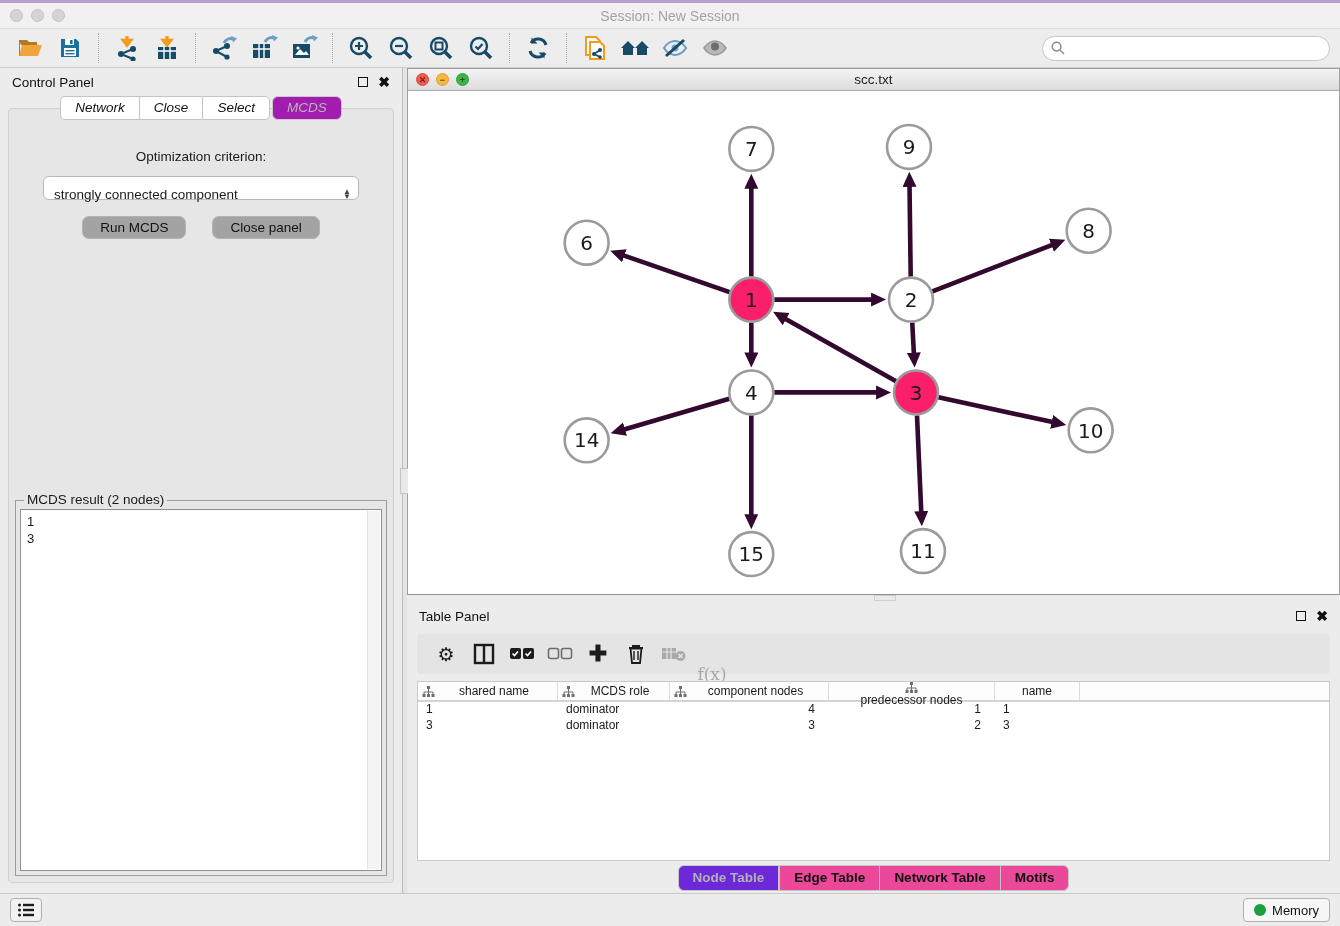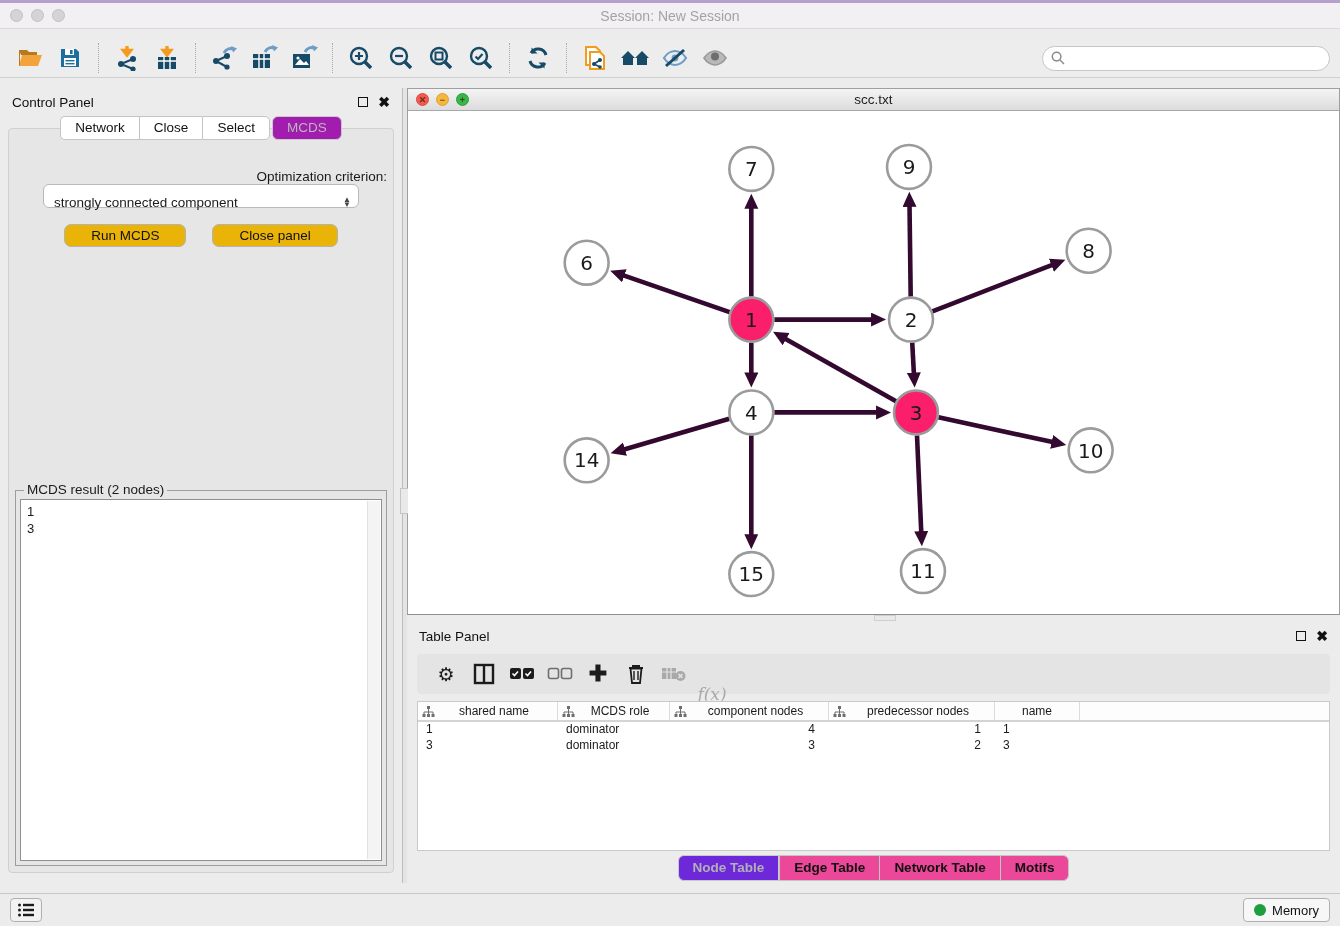--- a/index.html
+++ b/index.html
@@ -1,18 +1,18 @@
 <!DOCTYPE html>
 <html><head>
 <meta charset="utf-8">
 <style>
   * { margin:0; padding:0; box-sizing:border-box; }
   html,body { width:1340px; height:926px; overflow:hidden; }
   body { font-family:"Liberation Sans", sans-serif; background:#ececec; color:#1a1a1a; }
-  .app { width:1340px; height:926px; display:flex; flex-direction:column; border-top:3px solid #b79fcb; background:#ececec;gap:10px; }
+  .app { width:1340px; height:926px; display:flex; flex-direction:column; border-top:3px solid #b79fcb; background:#ececec; }
 
   
   .titlebar { height:26px; background:#f2f0f2; position:relative; display:flex; align-items:center; border-bottom:1px solid #d9d9d9; }
   .traffic { display:flex; gap:8px; margin-left:10px; }
   .tl { width:13px; height:13px; border-radius:50%; background:#d5d3d5; border:1px solid #c2c0c2; }
   .titlebar .title { position:absolute; left:0; right:0; text-align:center; color:#a5a2a5; font-size:14px; }
 
   
   .toolbar { height:39px; background:#eeedee; border-bottom:1px solid #cfcfcf; display:flex; align-items:center; padding:0 10px; }
   .tbtn { width:36px; height:32px; border:none; background:transparent; display:flex; align-items:center; justify-content:center; margin:0 2px; }
@@ -23,31 +23,31 @@
 
   
   .main { flex:1; display:flex; min-height:0; }
 
   
   .control-panel { width:402px; display:flex; flex-direction:column; background:#ececec; padding:0 0 10px 0; }
   .panel-header { height:28px; display:flex; align-items:center; padding:0 12px; font-size:13.5px; color:#111; }
   .ph-icons { margin-left:auto; display:flex; gap:10px; align-items:center; }
   .float-box { width:10px; height:10px; border:1.6px solid #111; display:inline-block; }
   .close-x { font-size:14px; font-weight:bold; color:#111; line-height:10px; }
-  .cp-tabs { display:flex; justify-content:center; align-items:flex-end; height:24px; position:relative; z-index:2; }
+  .cp-tabs { display:flex; justify-content:center; align-items:flex-end; height:24px; position:relative; z-index:2;font-style:italic; }
   .cptab { font-size:13.5px; padding:3px 14px 4px; background:#fff; border:1px solid #c4c4c4; border-right:none; color:#111; }
   .cptab:first-child { border-radius:5px 0 0 5px; }
   .cptab.prelast { border-right:1px solid #c4c4c4; border-radius:0 5px 5px 0; }
   .cptab.sel { background:#a21caf; color:#b9b8b9; border:1px solid #cacaca; border-radius:6px; margin-left:2px; }
   .cp-body { flex:1; margin:-12px 8px 0 8px; border:1px solid #d0d0d0; border-radius:4px; background:#e7e6e7; padding:40px 6px 6px 6px; display:flex; flex-direction:column; }
-  .opt-label { text-align:right; font-size:13.5px; }
+  .opt-label { text-align:center; font-size:13.5px; margin-bottom:12px; }
   .cp-select { margin:0 28px; height:24px; background:#fff; border:1px solid #b9b9b9; border-radius:6px; display:flex; align-items:center; padding:12px 4px 0 10px; font-size:13.5px; }
   .cp-select .stepper { margin-left:auto; display:flex; flex-direction:column; align-items:center; line-height:5px; font-size:8px; color:#444; padding:0 3px; }
   .btn-row { display:flex; justify-content:center; gap:26px; margin-top:16px; }
-  .pbtn { font-size:13.5px; background:#eab308; border:1px solid #b3b3b3; border-radius:7px; padding:3px 26px; color:#111; }
+  .pbtn { font-size:13.5px; background:#a3a3a3; border:1px solid #b3b3b3; border-radius:7px; padding:3px 17px; color:#111; }
   .result-box { margin-top:auto; border:1px solid #9d9d9d; background:#e7e6e7; position:relative; padding:8px 4px 4px 4px; height:376px; }
   .result-legend { position:absolute; top:-9px; left:8px; background:#e7e6e7; padding:0 3px; font-size:13.5px; }
   .result-inner { background:#fff; border:1px solid #8f8f8f; height:100%; position:relative; font-size:13px; padding:3px 0 0 6px; line-height:17px; }
   .result-scroll { position:absolute; top:1px; right:1px; bottom:1px; width:13px; background:#f4f4f4; border-left:1px solid #e2e2e2; }
 
   
   .v-divider { width:5px; background:#e4e4e4; border-left:1px solid #bdbdbd; position:relative; }
   .v-divider .grip { position:absolute; top:400px; left:-3px; width:9px; height:26px; background:#e9e9e9; border:1px solid #c4c4c4; }
   .h-divider { height:7px; background:#ececec; position:relative; }
   .h-divider .grip { position:absolute; left:50%; top:0; width:22px; height:6px; background:#e9e9e9; border:1px solid #cfcfcf; }
@@ -65,21 +65,21 @@
   .net-canvas { flex:1; background:#fff; position:relative; }
   .net-canvas svg { position:absolute; inset:0; }
 
   
   .table-panel { flex:1; background:#ececec; display:flex; flex-direction:column; min-height:0; }
   .tp-toolbar { margin:4px 10px 0 10px; height:40px; background:#e5e4e5; border-radius:4px; display:flex; align-items:center; padding:0 12px; gap:4px; }
   .tpbtn { width:34px; height:30px; border:none; background:transparent; display:flex; align-items:center; justify-content:center; color:#1c1c1c; }
   .tpbtn.disabled { color:#a9a9a9; }
   .gear-glyph { font-size:19px; }
   .plus-glyph { font-size:22px; font-weight:bold; }
-  .fx-glyph { font-family:"DejaVu Serif", serif; font-style:italic; font-size:17px; color:#a9a9a9;margin-top:39px; }
+  .fx-glyph { font-family:"DejaVu Serif", serif; font-size:17px; color:#a9a9a9;margin-top:39px; }
   .tp-table { margin:7px 10px 0 10px; background:#fff; border:1px solid #c9c9c9; flex:1; min-height:0; overflow:hidden; }
   .tp-header { display:flex; height:20px; background:#fdfdfd; border-bottom:2px solid #d4d4d4; }
   .tp-hcell { display:flex; align-items:center; border-right:1px solid #dcdcdc; font-size:12px; padding:0 4px; }
   .tp-hcell .hlabel { flex:1; text-align:center; }
   .tp-hcell svg { flex:0 0 auto; }
   .tp-row { display:flex; height:16px; font-size:12px; }
   .tp-cell { padding:0 8px; white-space:nowrap; overflow:hidden; }
   .tp-cell.right { text-align:right; padding-right:14px; }
   .tp-tabs { display:flex; justify-content:center; align-items:center; height:30px; margin-top:2px; }
   .tptab { font-size:13.5px; font-weight:bold; padding:4px 14px 5px; background:#ec4899; border:1px solid #c4c4c4; border-right:none; color:#111; }
@@ -457,21 +457,21 @@
               <div class="tp-hcell" style="width: 159px;">
                 <svg width="13" height="11" viewBox="0 0 13 11">
                   <rect x="5" y="0" width="3" height="3" fill="#6e6e6e"></rect>
                   <path d="M6.5 3v3M2 6h9M2 6v2M6.5 6v2M11 6v2" stroke="#6e6e6e" stroke-width="1"></path>
                   <rect x="0.5" y="8" width="3" height="3" fill="#6e6e6e"></rect>
                   <rect x="5" y="8" width="3" height="3" fill="#6e6e6e"></rect>
                   <rect x="9.5" y="8" width="3" height="3" fill="#6e6e6e"></rect>
                 </svg>
                 <span class="hlabel">component nodes</span>
               </div>
-              <div class="tp-hcell" style="width: 166px;">
+              <div class="tp-hcell" style="width: 166px; flex-direction: column;">
                 <svg width="13" height="11" viewBox="0 0 13 11">
                   <rect x="5" y="0" width="3" height="3" fill="#6e6e6e"></rect>
                   <path d="M6.5 3v3M2 6h9M2 6v2M6.5 6v2M11 6v2" stroke="#6e6e6e" stroke-width="1"></path>
                   <rect x="0.5" y="8" width="3" height="3" fill="#6e6e6e"></rect>
                   <rect x="5" y="8" width="3" height="3" fill="#6e6e6e"></rect>
                   <rect x="9.5" y="8" width="3" height="3" fill="#6e6e6e"></rect>
                 </svg>
                 <span class="hlabel">predecessor nodes</span>
               </div>
               <div class="tp-hcell" style="width: 85px;">

